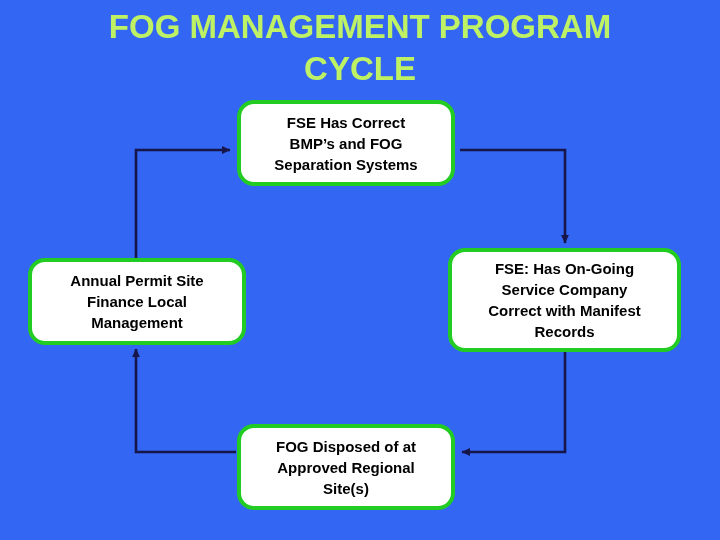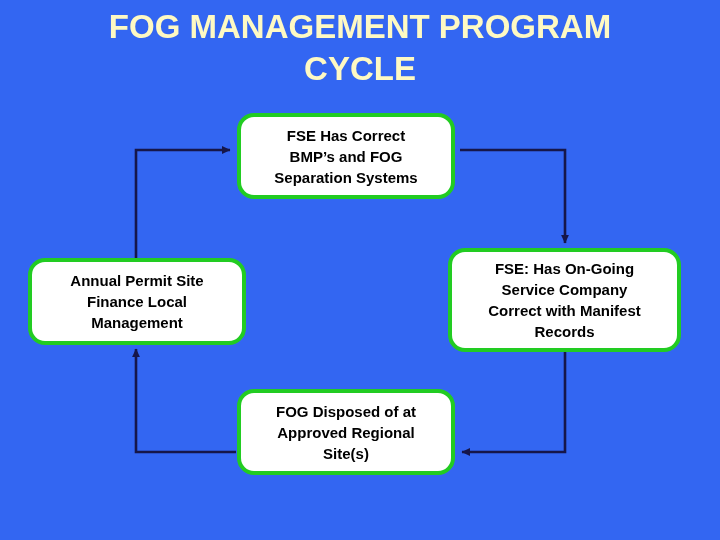--- a/index.html
+++ b/index.html
@@ -17,21 +17,21 @@
     font-family: "Liberation Sans", "DejaVu Sans", sans-serif;
   }
 
   
   #title {
     position: absolute;
     left: 28px;
     top: 6px;
     width: 664px;
     text-align: center;
-    color: #fef9c3;
+    color: #bef264;
     font-size: 33px;
     font-weight: 700;
     line-height: 42px;
     letter-spacing: 0px;
     white-space: pre-line;
   }
 
   
   #connectors {
     position: absolute;
@@ -54,24 +54,24 @@
     line-height: 21px;
     text-align: center;
     display: flex;
     align-items: center;
     justify-content: center;
     white-space: pre-line;
     padding: 2px 6px;
     z-index: 3;
   }
 
-  #node-top    { left: 237px; top: 113px; width: 218px; height:  86px; }
+  #node-top    { left: 237px; top: 100px; width: 218px; height:  86px; }
   #node-left   { left:  28px; top: 258px; width: 218px; height:  87px; }
   #node-right  { left: 448px; top: 248px; width: 233px; height: 104px; }
-  #node-bottom { left: 237px; top: 389px; width: 218px; height:  86px; }
+  #node-bottom { left: 237px; top: 424px; width: 218px; height:  86px; }
 </style>
 </head>
 <body>
 
 <div id="slide">
 
   <div id="title">FOG MANAGEMENT PROGRAM
 CYCLE</div>
 
   <svg id="connectors" viewBox="0 0 720 540">

